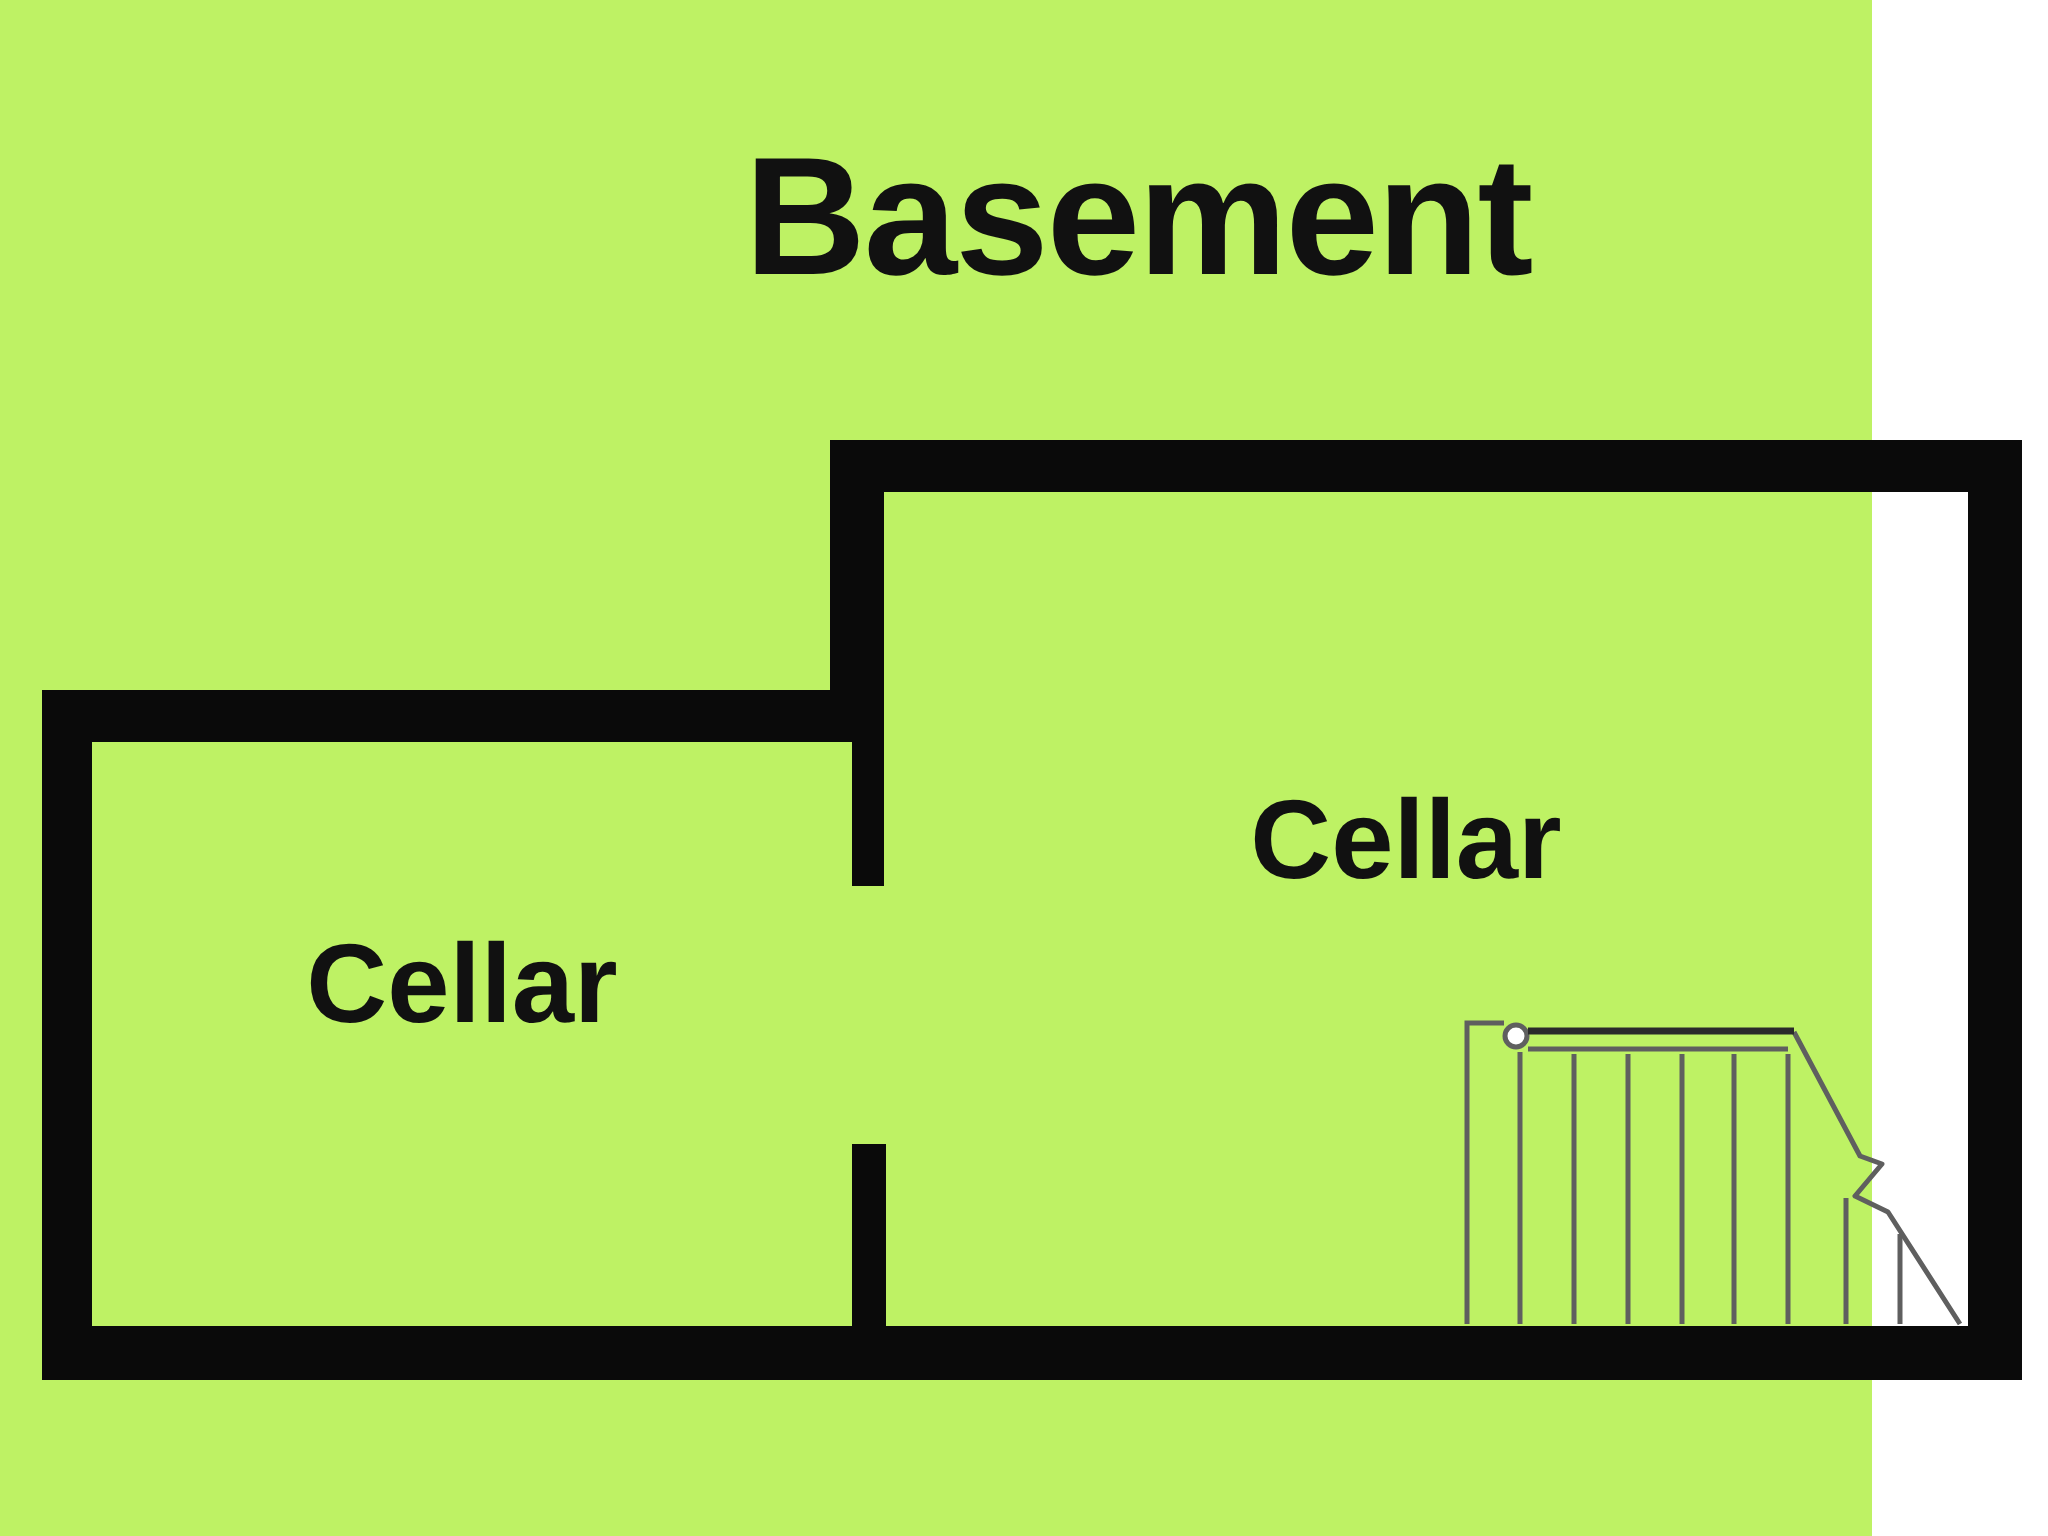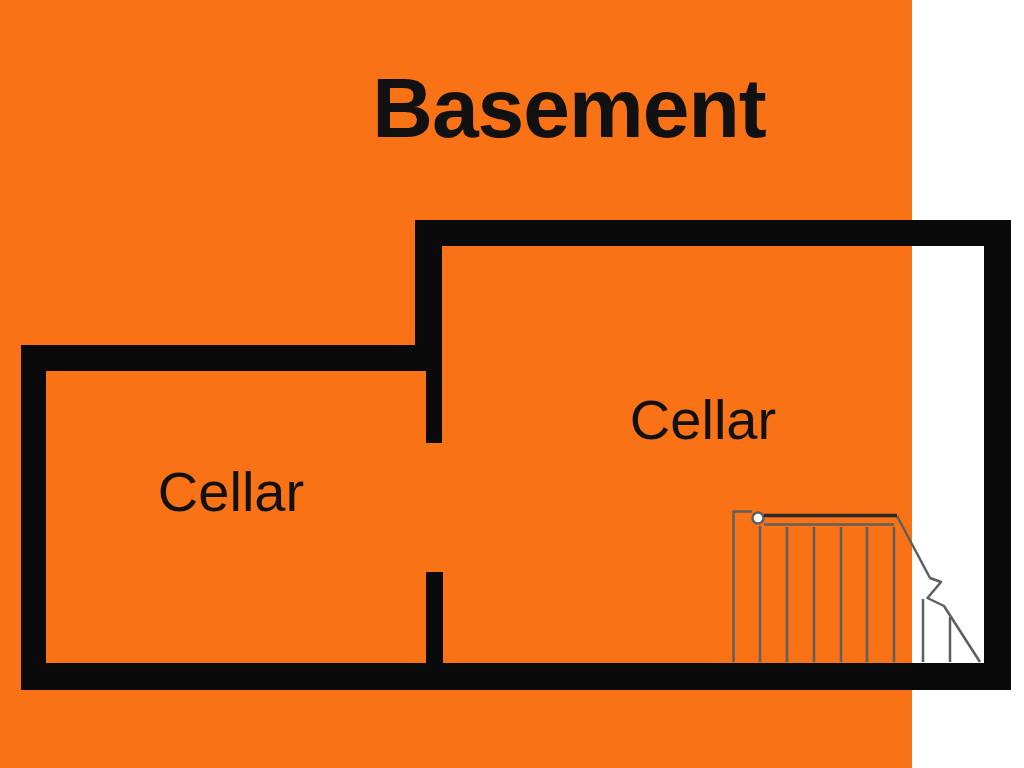--- a/index.html
+++ b/index.html
@@ -5,42 +5,43 @@
   html, body { margin: 0; padding: 0; }
   body {
     width: 1024px; height: 768px;
     background: #ffffff;
     font-family: "Liberation Sans", "DejaVu Sans", sans-serif;
     overflow: hidden;
   }
   .plan {
     position: relative;
     width: 912px; height: 768px;
-    background: #f97316;
+    background: #bef264;
+    padding-left: 24px;
   }
   .wall {
     position: absolute;
     background: #0a0a0a;
   }
   .page-title {
     position: absolute;
     top: 66px; left: 569px;
     transform: translateX(-50%);
     font-size: 84px;
     font-weight: bold;
     line-height: 1;
     letter-spacing: -1px;
     color: #111111;
     white-space: nowrap;
   }
   .room-label {
     position: absolute;
     transform: translateX(-50%);
     font-size: 56px;
-    font-weight: normal;
+    font-weight: bold;
     line-height: 1;
     color: #111111;
     white-space: nowrap;
   }
   .room-label.left  { top: 464px; left: 231px; }
   .room-label.right { top: 392px; left: 703px; }
   .stairs-svg {
     position: absolute;
     top: 0; left: 0;
   }

